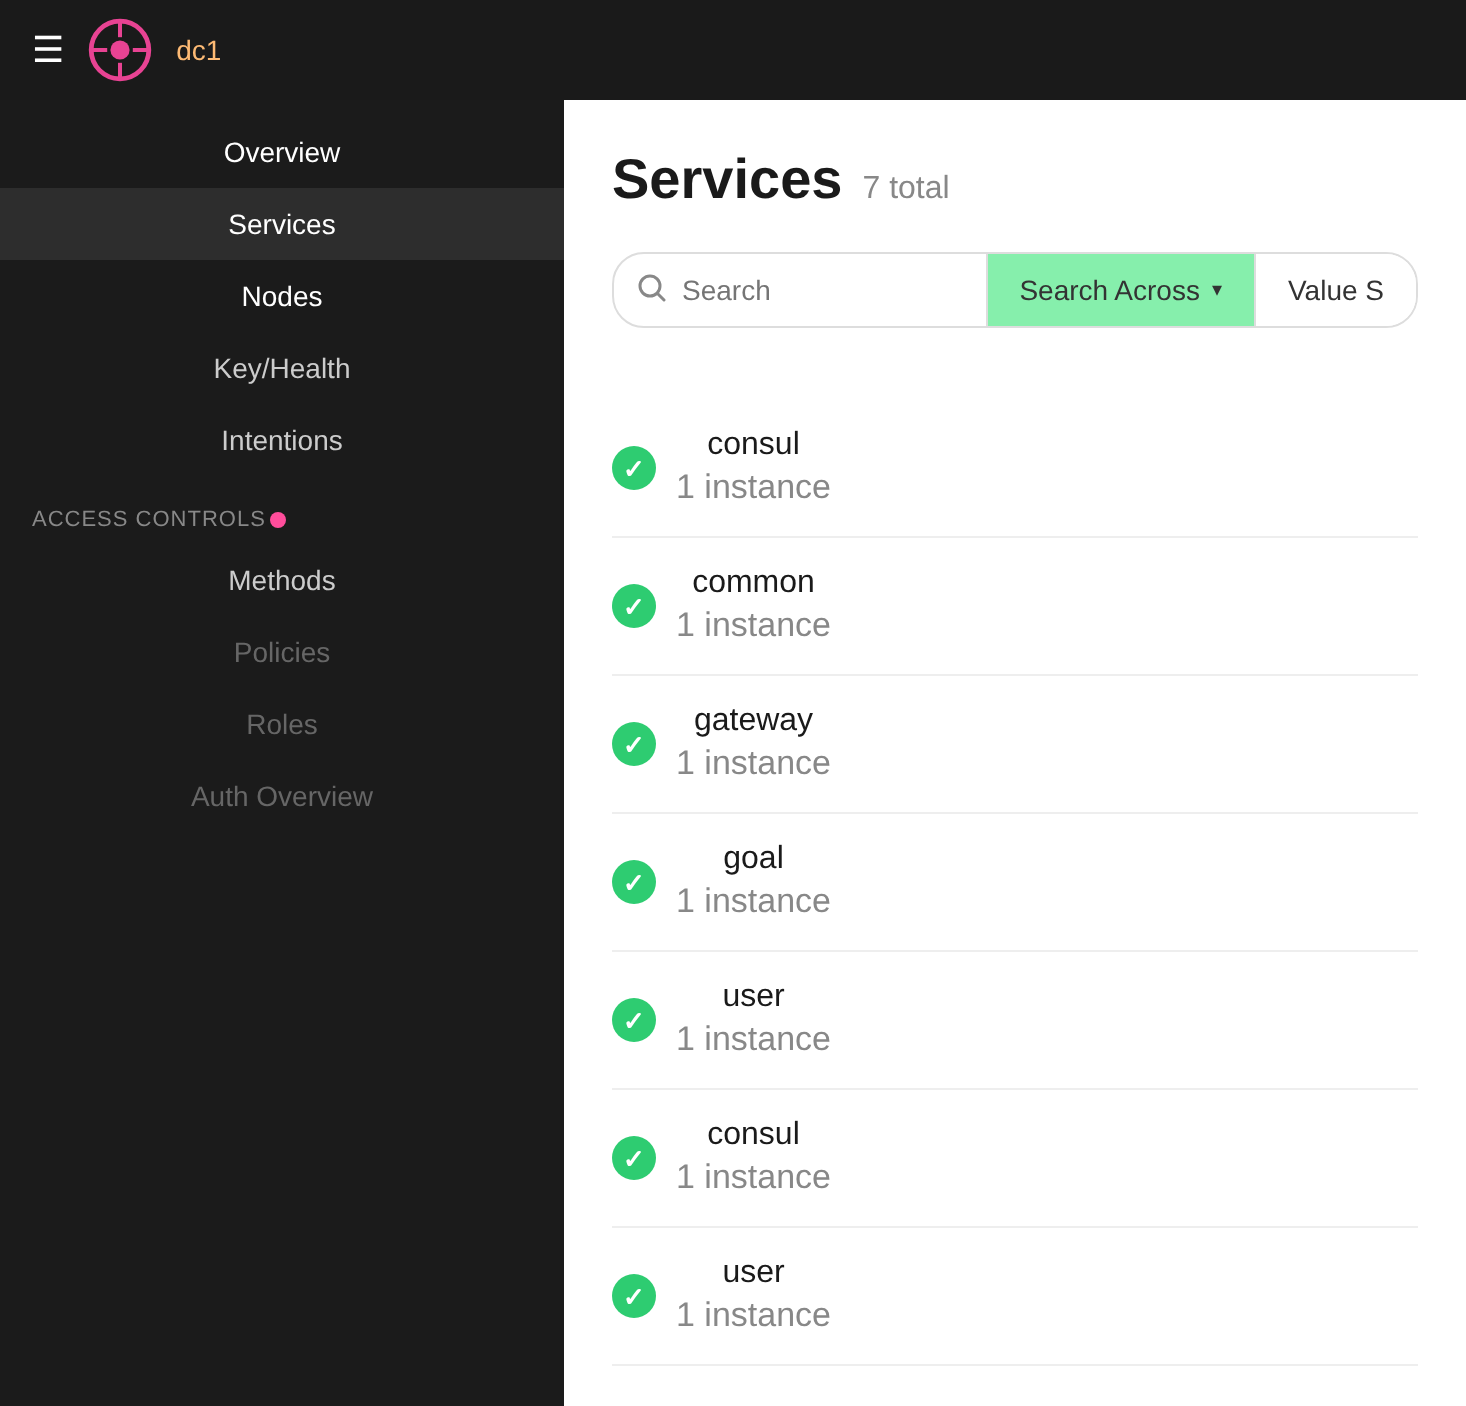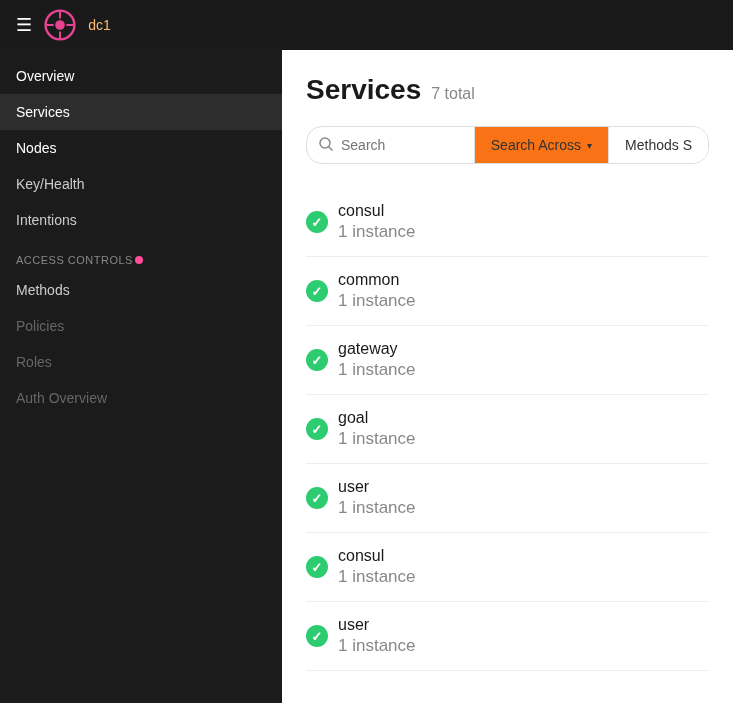--- a/index.html
+++ b/index.html
@@ -22,20 +22,21 @@
     .main-layout { display: flex; flex: 1; overflow: hidden; }
 
     
     .sidebar {
       width: 282px;
       background: #1b1b1b;
       display: flex;
       flex-direction: column;
       flex-shrink: 0;
       padding-top: 8px;
+      text-align: center;
     }
     .sidebar-item {
       padding: 10px 16px;
       color: #ccc;
       font-size: 14px;
       cursor: pointer;
     }
     .sidebar-item.active {
       background: #2d2d2d;
       color: #fff;
@@ -83,21 +84,21 @@
     }
     .page-count {
       font-size: 16px;
       color: #888;
     }
 
     
     .filter-bar {
       display: flex;
       align-items: center;
-      margin-bottom: 24px;
+      margin-bottom: 36px;
       border: 1px solid #ddd;
       border-radius: 16px;
       overflow: hidden;
     }
     .search-section {
       display: flex;
       align-items: center;
       flex: 1;
       padding: 0 12px;
       border-right: 1px solid #ddd;
@@ -116,21 +117,21 @@
     .search-across-btn {
       display: flex;
       align-items: center;
       gap: 6px;
       padding: 10px 16px;
       font-size: 14px;
       color: #333;
       border-right: 1px solid #ddd;
       cursor: pointer;
       white-space: nowrap;
-      background: #f97316;
+      background: #86efac;
     }
     .chevron { font-size: 10px; }
     .health-status-btn {
       display: flex;
       align-items: center;
       padding: 10px 16px;
       font-size: 14px;
       color: #333;
       cursor: pointer;
       white-space: nowrap;
@@ -145,20 +146,21 @@
       padding: 14px 0;
       border-bottom: 1px solid #eee;
       gap: 10px;
       cursor: pointer;
     }
     .service-info { display: flex; flex-direction: column; gap: 2px; }
     .service-name {
       font-size: 16px;
       font-weight: 500;
       color: #1a1a1a;
+      text-align: center;
     }
     .service-instance {
       font-size: 17px;
       color: #888;
     }
     .check-icon {
       width: 22px;
       height: 22px;
       background: #2ecc71;
       border-radius: 50%;
@@ -230,21 +232,21 @@
             <line x1="10" y1="10" x2="13" y2="13" stroke="#888" stroke-width="1.5" stroke-linecap="round"></line>
           </svg>
         </span>
         <input class="search-input" type="text" placeholder="Search" style="">
       </div>
       <div class="search-across-btn">
         <span>Search Across</span>
         <span class="chevron">▾</span>
       </div>
       <div class="health-status-btn">
-        <span>Methods S</span>
+        <span>Value S</span>
       </div>
     </div>
 
     <div class="service-list">
 
     <div class="service-row">
           <div class="check-icon"></div>
           <div class="service-info">
             <span class="service-name">consul</span>
             <span class="service-instance">1 instance</span>

